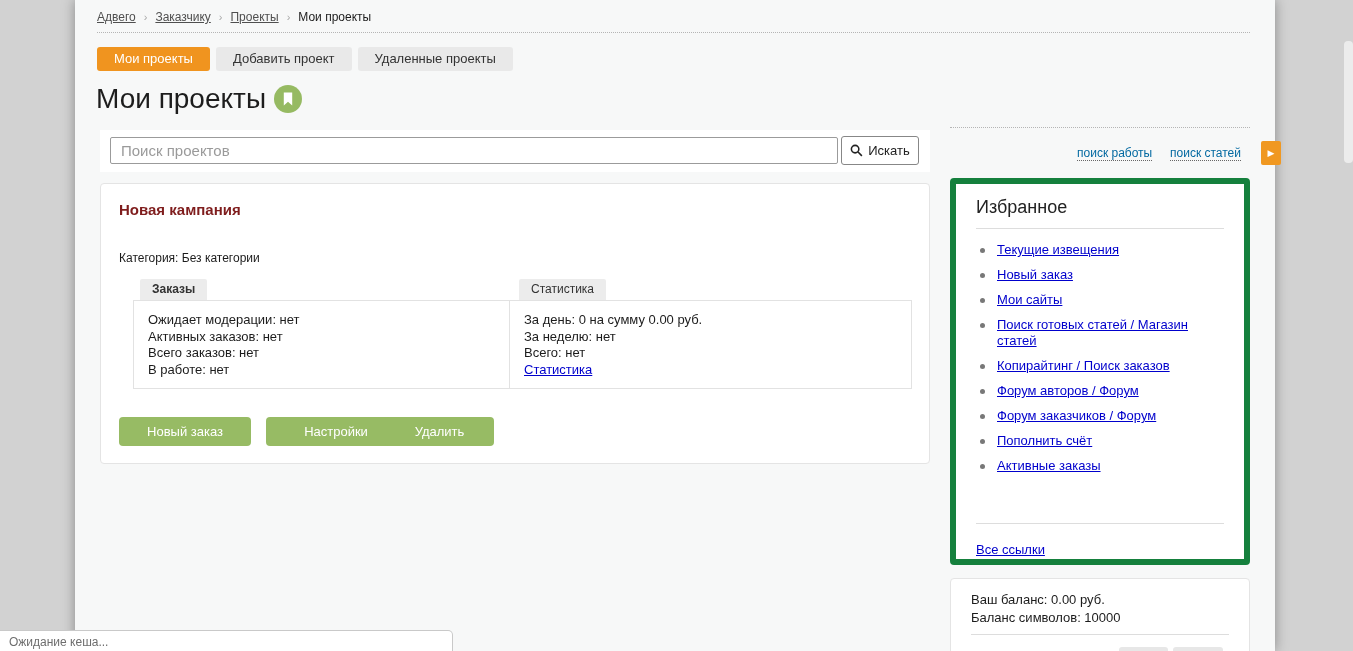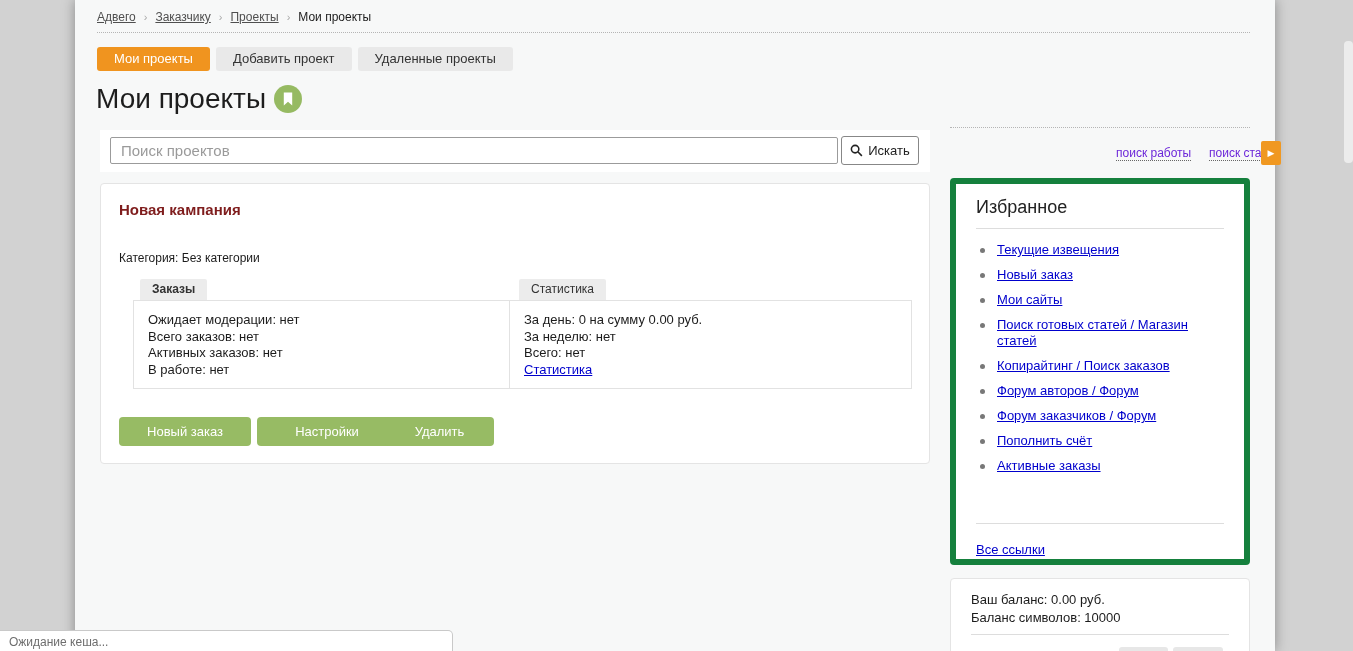--- a/index.html
+++ b/index.html
@@ -50,22 +50,22 @@
   }
   #search-input::placeholder { color:#9a9a9a; }
   #search-button {
     position:absolute; left:741px; top:6px; width:78px; height:29px;
     background:#fff; border:1px solid #878787; border-radius:3px;
     font-size:13px; color:#222; display:flex; align-items:center; justify-content:center; gap:5px;
     cursor:pointer;
   }
 
   
-  .quick-link { top:146px; font-size:12px; color:#6d28d9; text-decoration:none;
-    border-bottom:1px dotted #666; cursor:pointer;margin-left:39px; }
+  .quick-link { top:146px; font-size:12px; color:#0369a1; text-decoration:none;
+    border-bottom:1px dotted #666; cursor:pointer; }
   #quick-link-work { left:1077px; }
   #quick-link-articles { left:1170px; }
   #panel-arrow {
     left:1261px; top:141px; width:20px; height:24px; background:#f09821;
     border-radius:2px; display:flex; align-items:center; justify-content:center;
     color:#fff; font-size:9px; cursor:pointer; z-index:5;
   }
 
   
   #project-card { left:100px; top:183px; width:830px; height:281px;
@@ -84,21 +84,21 @@
   }
   #orders-box { left:32px; width:426px; }
   #stats-box { left:408px; width:403px; }
   .link-blue { color:#0000cc; text-decoration:underline; cursor:pointer; }
   .card-btn {
     position:absolute; top:233px; height:29px; background:#97bb64; color:#fff;
     border:none; border-radius:4px; font-size:13px; font-family:"Liberation Sans", sans-serif;
     cursor:pointer;
   }
   #btn-new-order { left:18px; width:132px; }
-  #btn-settings  { left:156px; width:140px; }
+  #btn-settings  { left:165px; width:140px; }
   #btn-delete    { left:284px; width:109px; }
 
   
   #favorites-card { left:950px; top:178px; width:300px; height:387px;
     background:#fff; border:6px solid #15803d; border-radius:4px; }
   #favorites-title { position:absolute; left:20px; top:13px; font-size:18px; color:#222; }
   .side-hr { position:absolute; left:20px; right:20px; border-top:1px solid #ddd; height:0; }
   #fav-hr-top { top:44px; } #fav-hr-bottom { top:339px; }
   #favorites-list { position:absolute; left:20px; top:58px; width:245px; list-style:none; }
   #favorites-list li { position:relative; padding-left:21px; margin-bottom:9px;
@@ -175,22 +175,22 @@
 
 <div id="project-card" class="abs">
   <div id="card-title">Новая кампания</div>
   <div id="card-category">Категория: Без категории</div>
 
   <div id="tab-orders" class="inner-tab">Заказы</div>
   <div id="tab-stats" class="inner-tab">Статистика</div>
 
   <div id="orders-box" class="stats-box">
     <div>Ожидает модерации: нет</div>
+    <div>Активных заказов: нет</div>
     <div>Всего заказов: нет</div>
-    <div>Активных заказов: нет</div>
     <div>В работе: нет</div>
   </div>
 
   <div id="stats-box" class="stats-box">
     <div>За день: 0 на сумму 0.00 руб.</div>
     <div>За неделю: нет</div>
     <div>Всего: нет</div>
     <a class="link-blue">Статистика</a>
   </div>
 

